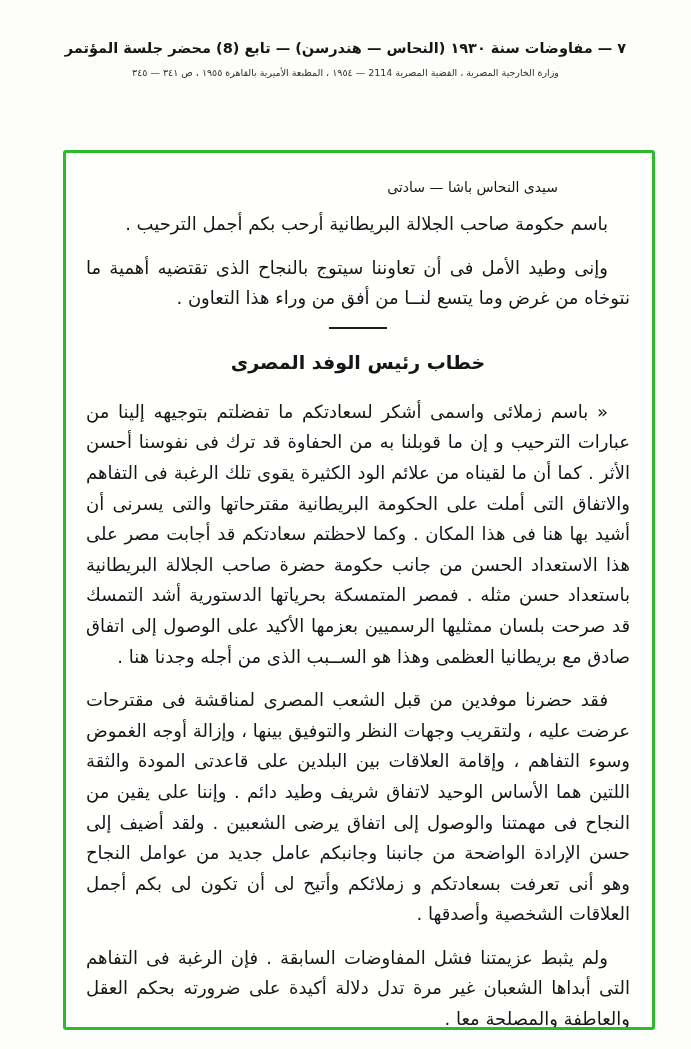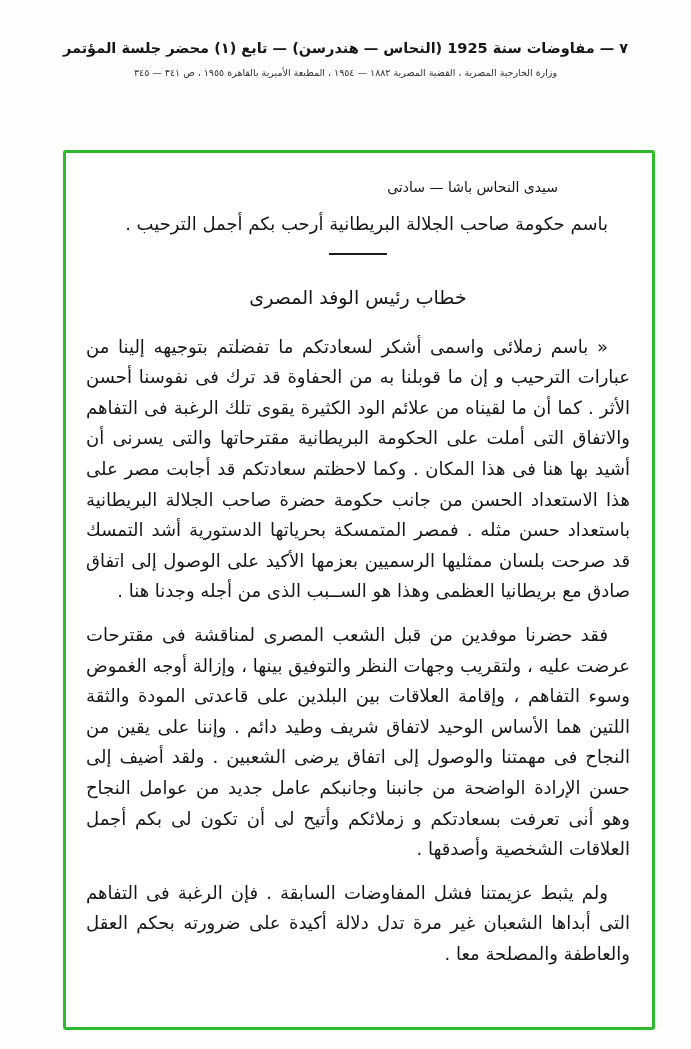--- a/index.html
+++ b/index.html
@@ -63,40 +63,41 @@
   }
   .divider {
     width: 58px;
     height: 2px;
     background: #1c1c1c;
     margin: 6px auto 16px auto;
   }
   .speech-heading {
     text-align: center;
     font-size: 19px;
-    font-weight: normal;
-    margin: 31px 0 24px 0;
+    font-weight: bold;
+    margin: 22px 0 24px 0;
   }
 </style>
 </head>
 <body>
 
 <div class="page">
 
   <div class="header">
-    <div class="header-subtitle">٧ — مفاوضات سنة 1925 (النحاس — هندرسن) — تابع (١) محضر جلسة المؤتمر</div>
-    <div class="header-citation">وزارة الخارجية المصرية ، القضية المصرية ١٨٨٢ — ١٩٥٤ ، المطبعة الأميرية بالقاهرة ١٩٥٥ ، ص ٣٤١ — ٣٤٥</div>
+    <div class="header-subtitle">٧ — مفاوضات سنة ١٩٣٠ (النحاس — هندرسن) — تابع (8) محضر جلسة المؤتمر</div>
+    <div class="header-citation">وزارة الخارجية المصرية ، القضية المصرية 2114 — ١٩٥٤ ، المطبعة الأميرية بالقاهرة ١٩٥٥ ، ص ٣٤١ — ٣٤٥</div>
   </div>
 
   <div class="scan-frame">
 
     <div class="salutation">سيدى النحاس باشا — سادتى</div>
 
     <p class="doc">باسم حكومة صاحب الجلالة البريطانية أرحب بكم أجمل الترحيب .</p>
 
+    <p class="doc">وإنى وطيد الأمل فى أن تعاوننا سيتوج بالنجاح الذى تقتضيه أهمية ما نتوخاه من غرض وما يتسع لنــا من أفق من وراء هذا التعاون .</p>
 
     <div class="divider"></div>
 
 
     <div class="speech-heading">خطاب رئيس الوفد المصرى</div>
 
     <p class="doc">« باسم زملائى واسمى أشكر لسعادتكم ما تفضلتم بتوجيهه إلينا من عبارات الترحيب و إن ما قوبلنا به من الحفاوة قد ترك فى نفوسنا أحسن الأثر . كما أن ما لقيناه من علائم الود الكثيرة يقوى تلك الرغبة فى التفاهم والاتفاق التى أملت على الحكومة البريطانية مقترحاتها والتى يسرنى أن أشيد بها هنا فى هذا المكان . وكما لاحظتم سعادتكم قد أجابت مصر على هذا الاستعداد الحسن من جانب حكومة حضرة صاحب الجلالة البريطانية باستعداد حسن مثله . فمصر المتمسكة بحرياتها الدستورية أشد التمسك قد صرحت بلسان ممثليها الرسميين بعزمها الأكيد على الوصول إلى اتفاق صادق مع بريطانيا العظمى وهذا هو الســبب الذى من أجله وجدنا هنا .</p>
 
     <p class="doc">فقد حضرنا موفدين من قبل الشعب المصرى لمناقشة فى مقترحات عرضت عليه ، ولتقريب وجهات النظر والتوفيق بينها ، وإزالة أوجه الغموض وسوء التفاهم ، وإقامة العلاقات بين البلدين على قاعدتى المودة والثقة اللتين هما الأساس الوحيد لاتفاق شريف وطيد دائم . وإننا على يقين من النجاح فى مهمتنا والوصول إلى اتفاق يرضى الشعبين . ولقد أضيف إلى حسن الإرادة الواضحة من جانبنا وجانبكم عامل جديد من عوامل النجاح وهو أنى تعرفت بسعادتكم و زملائكم وأتيح لى أن تكون لى بكم أجمل العلاقات الشخصية وأصدقها .</p>
 

